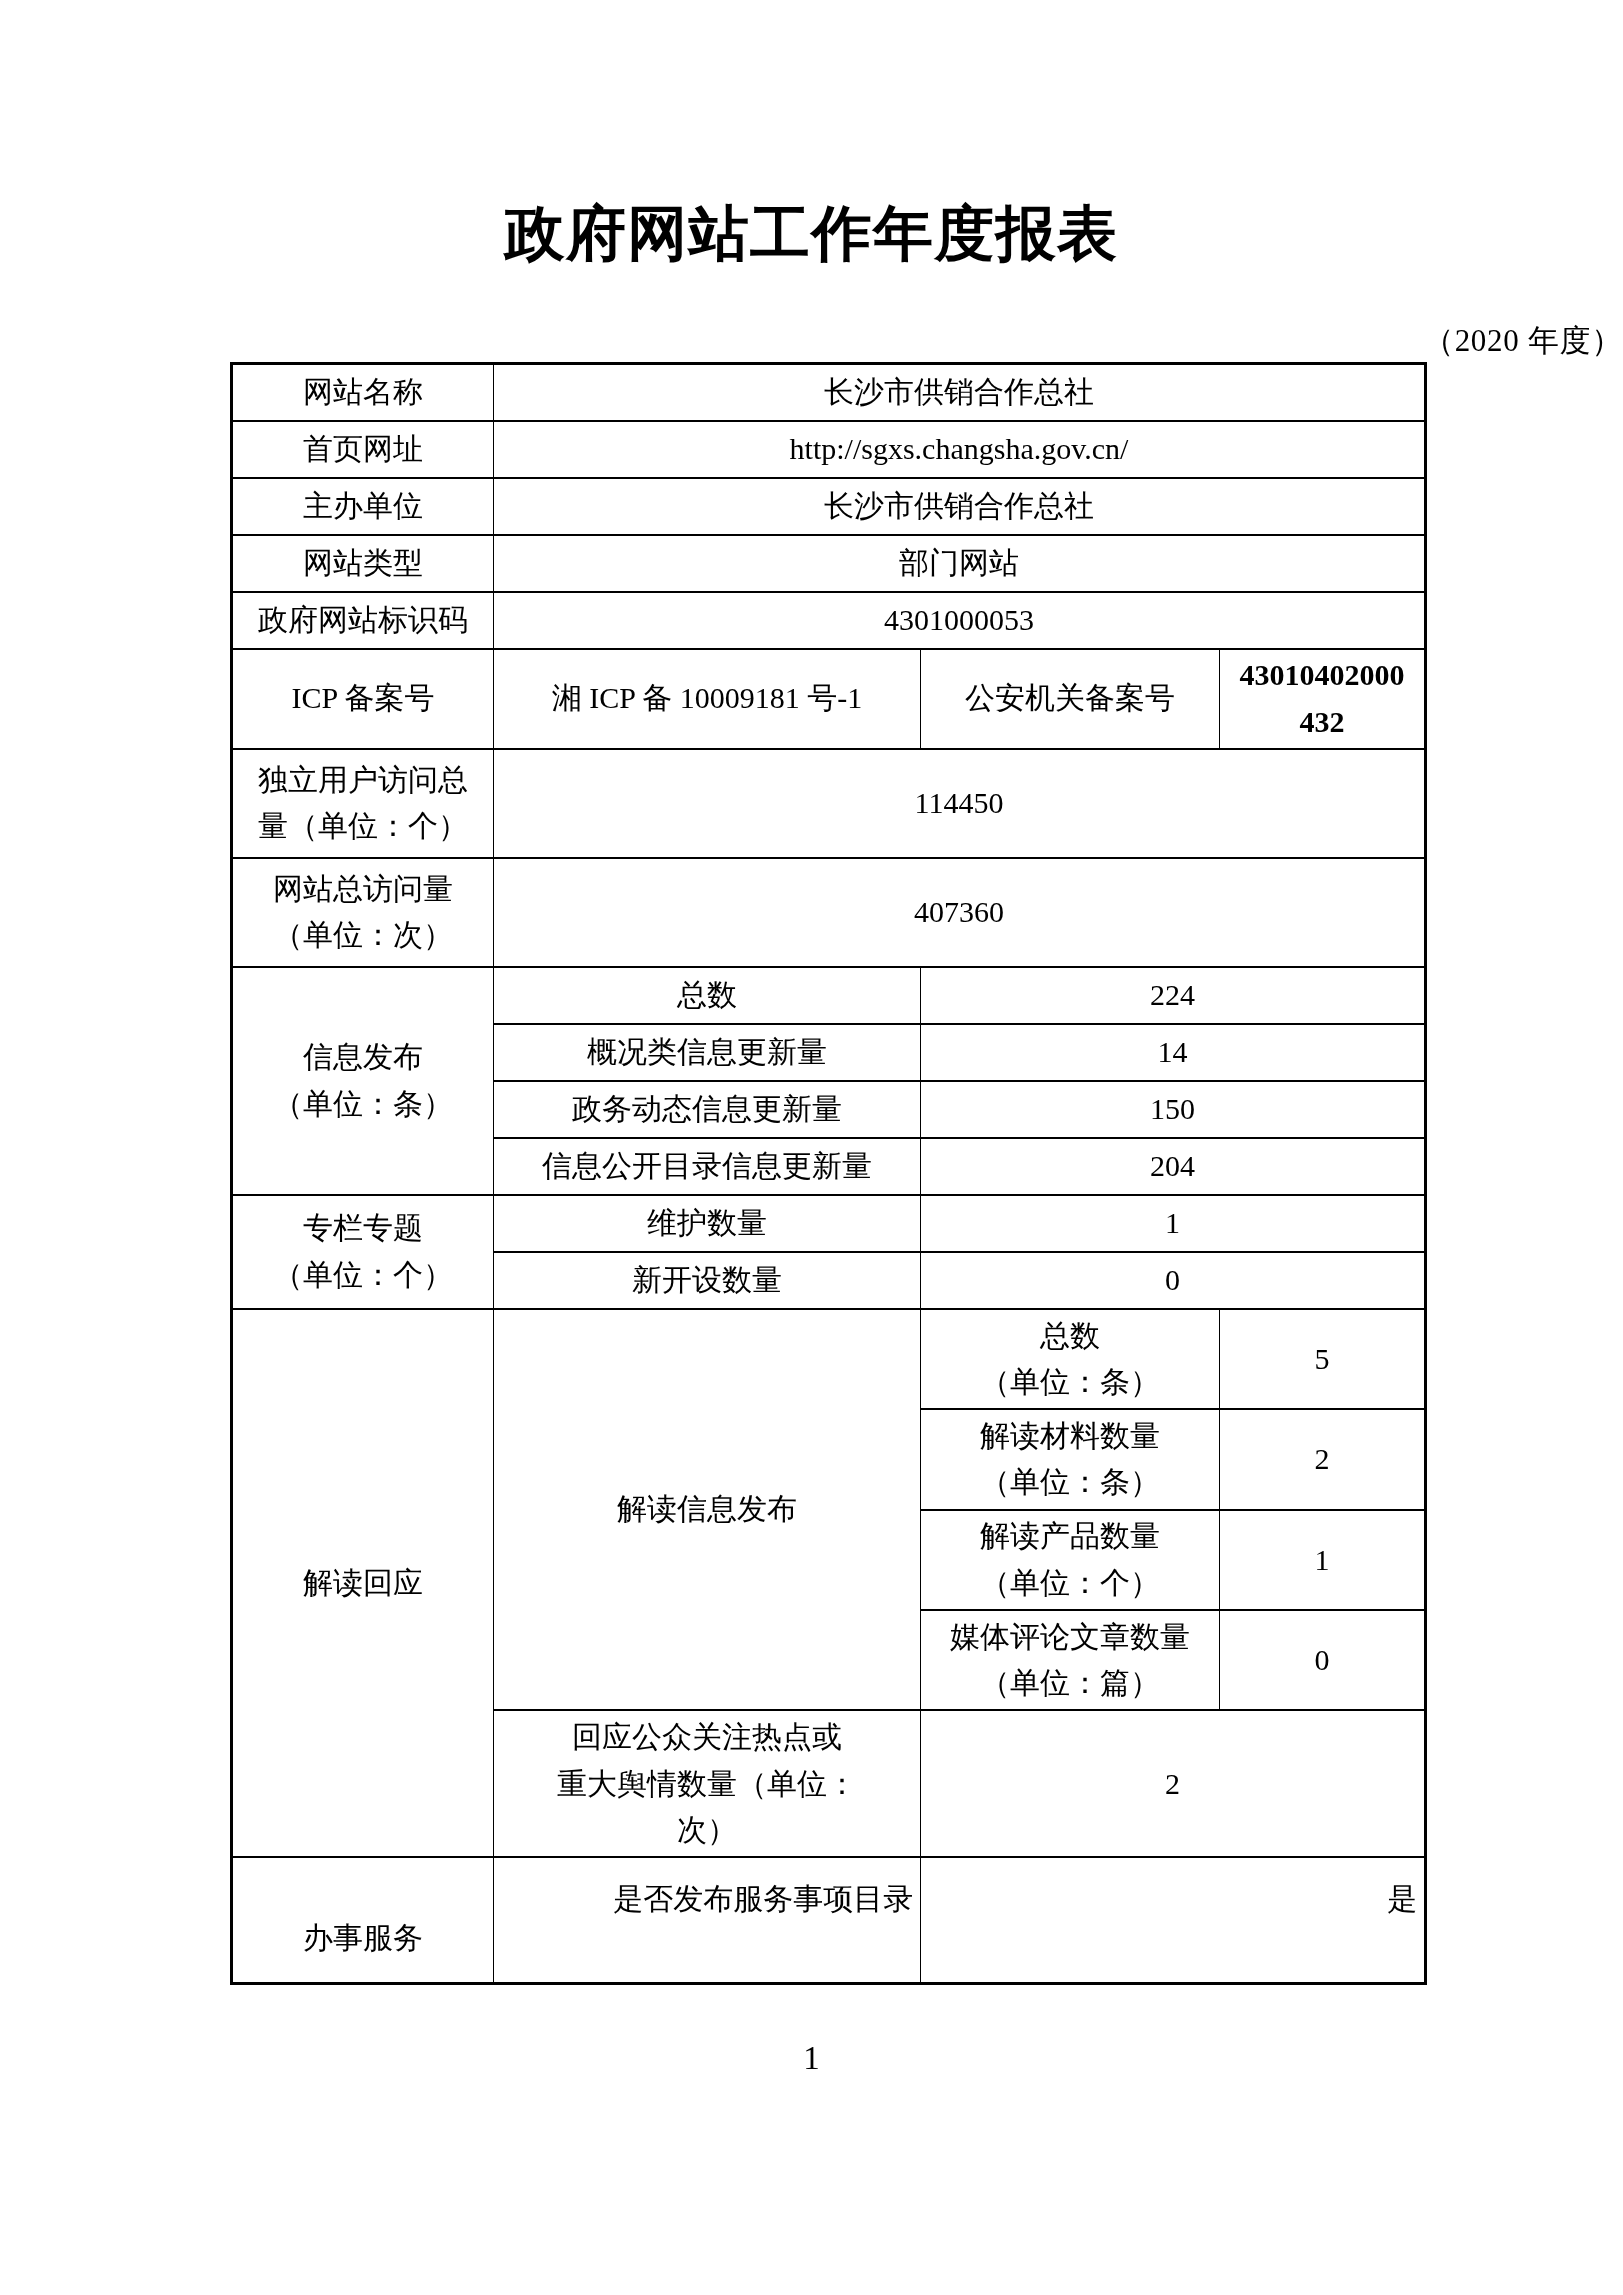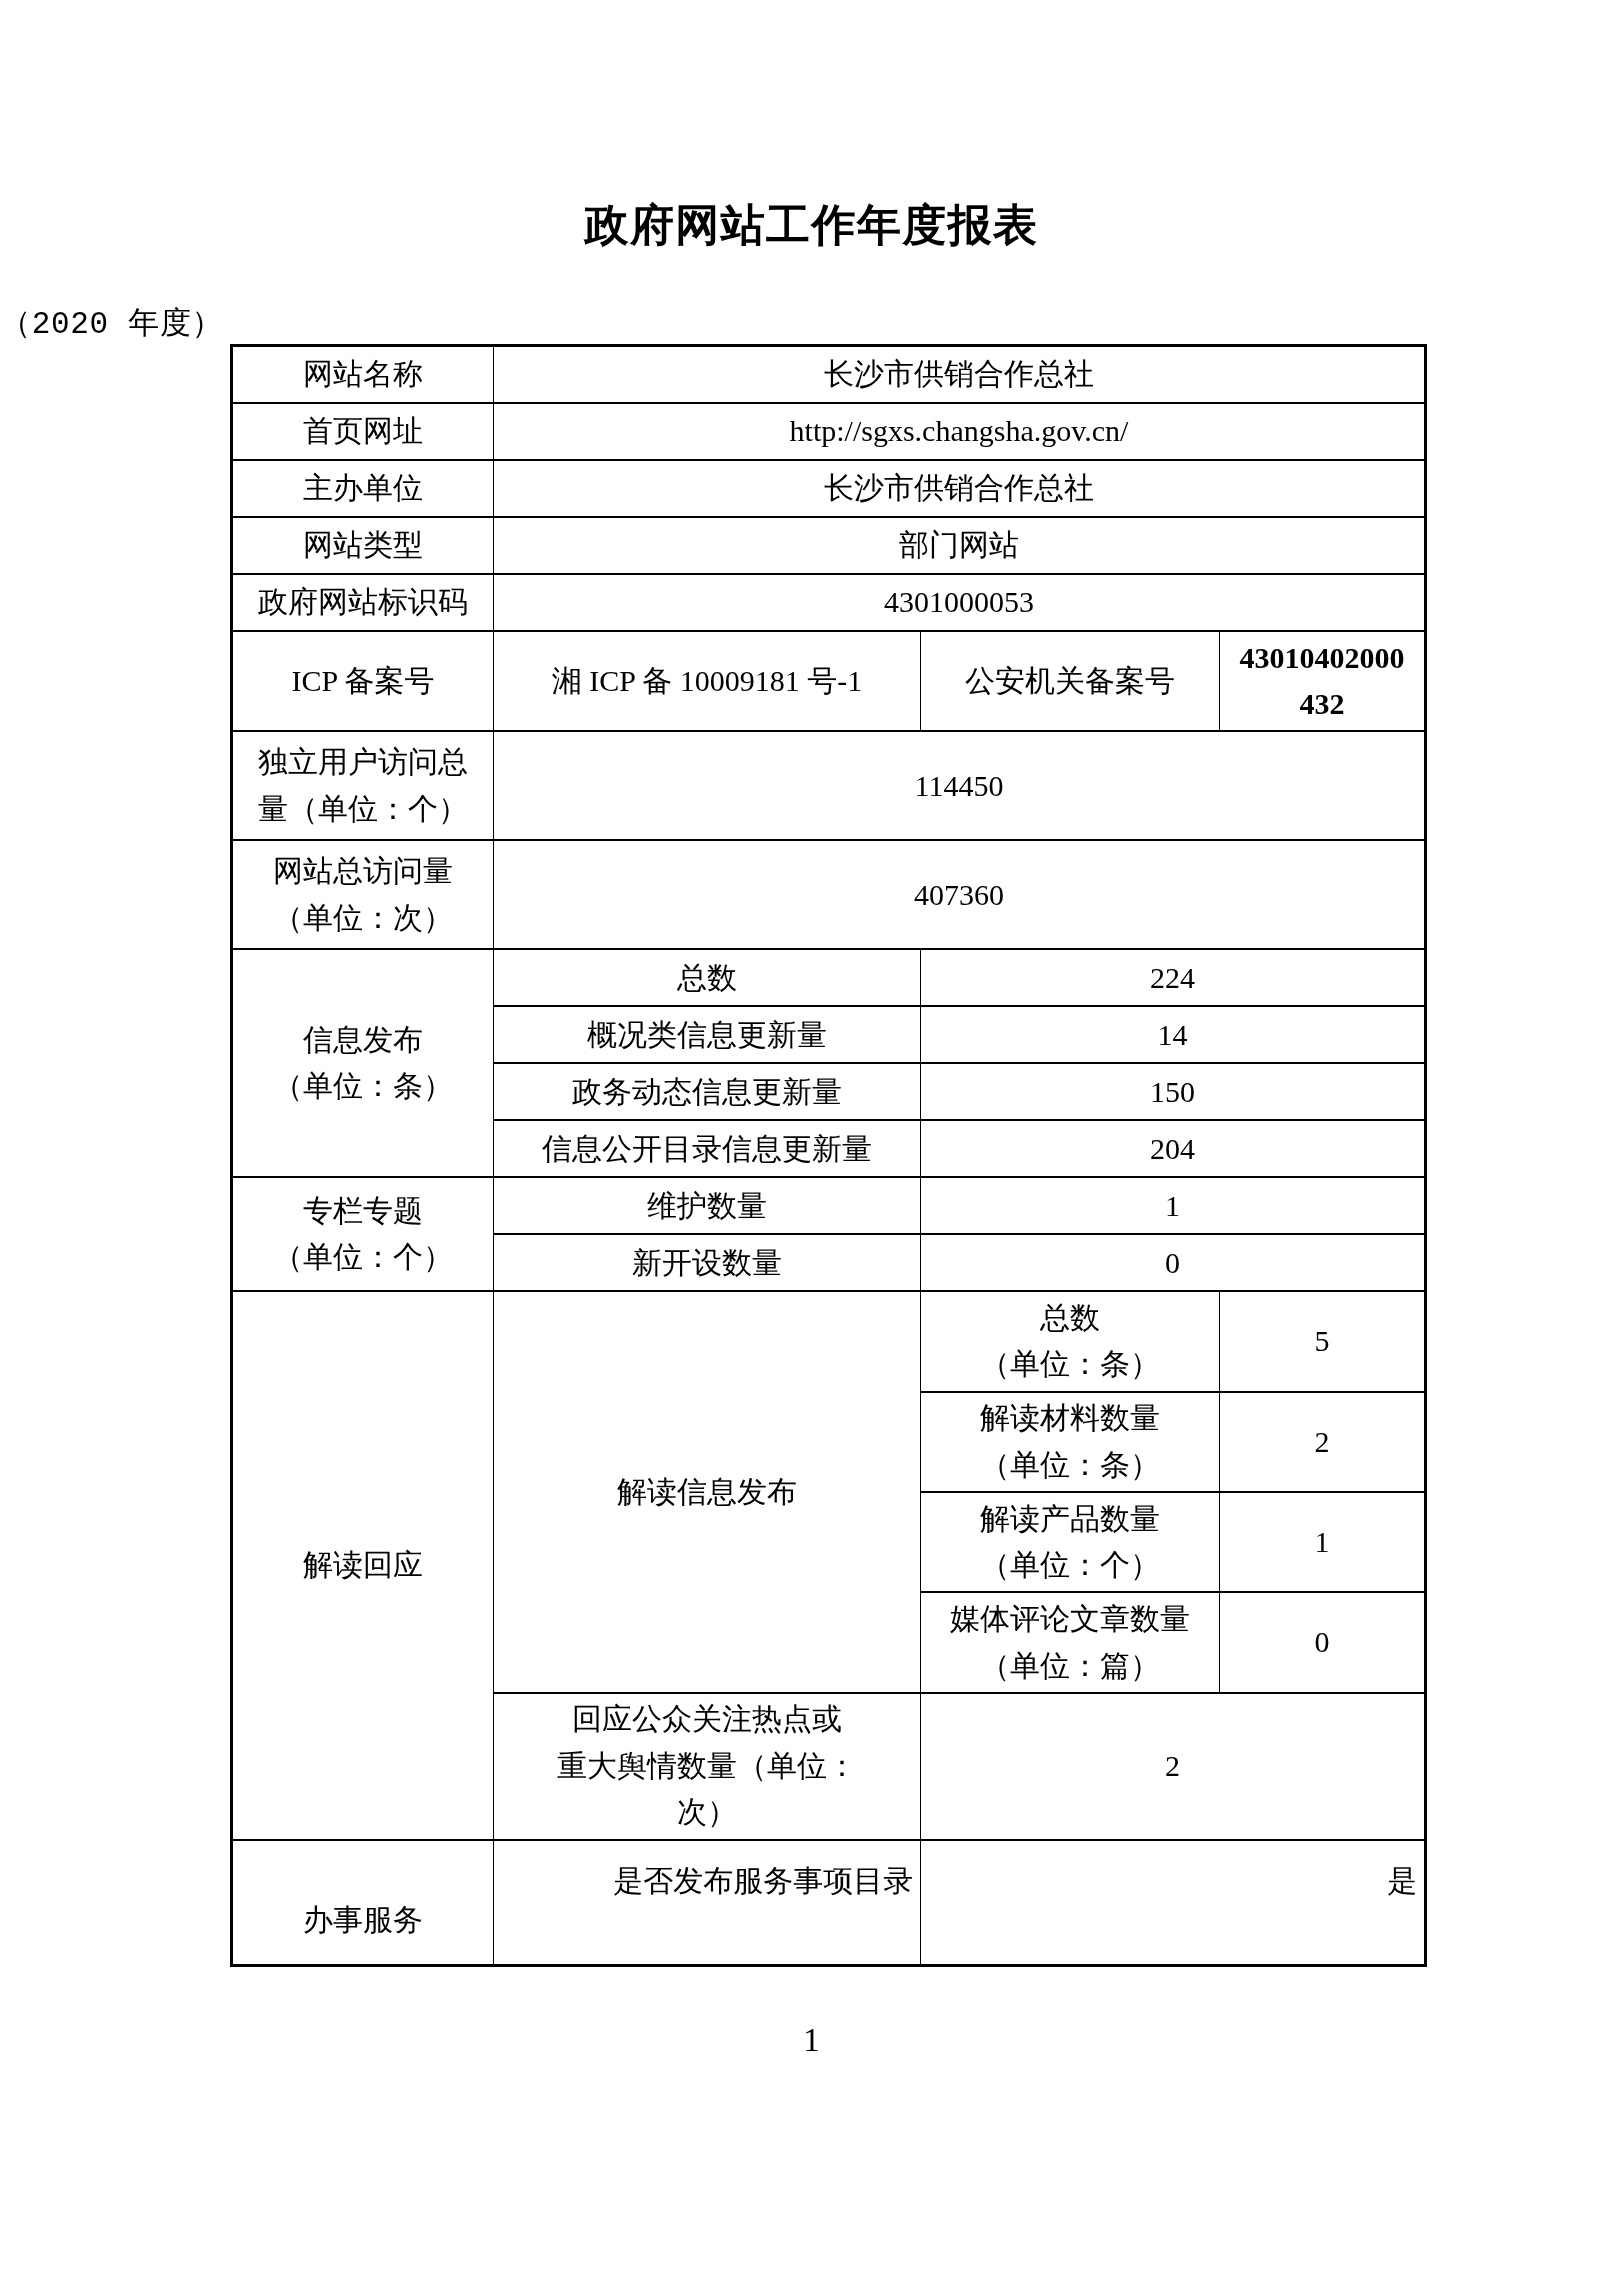--- a/index.html
+++ b/index.html
@@ -8,30 +8,29 @@
     background:#ffffff;color:#000;
     font-family:"Liberation Serif","DejaVu Serif",serif;
     position:relative;
   }
   .page{width:1623px;height:2295px;overflow:hidden;}
   .doc-title{
     margin:201px 0 0 0;
     text-align:center;
     font-family:"Liberation Sans","DejaVu Sans",sans-serif;
     font-weight:700;
-    font-size:44px;
+    font-size:60px;
     letter-spacing:1.4px;
     line-height:1.1;
   }
   .doc-subtitle{
     margin-top:53px;
-    text-align:left;
+    text-align:right;
     font-size:31px;
     letter-spacing:0.7px;
-    font-family:Liberation Mono, monospace;
   }
   .unit-line{
     margin:108px 0 9.5px 230px;
     font-size:31px;
     font-weight:700;
     letter-spacing:0.7px;
   }
   table.report{
     width:1193px;
     margin-left:230px;

